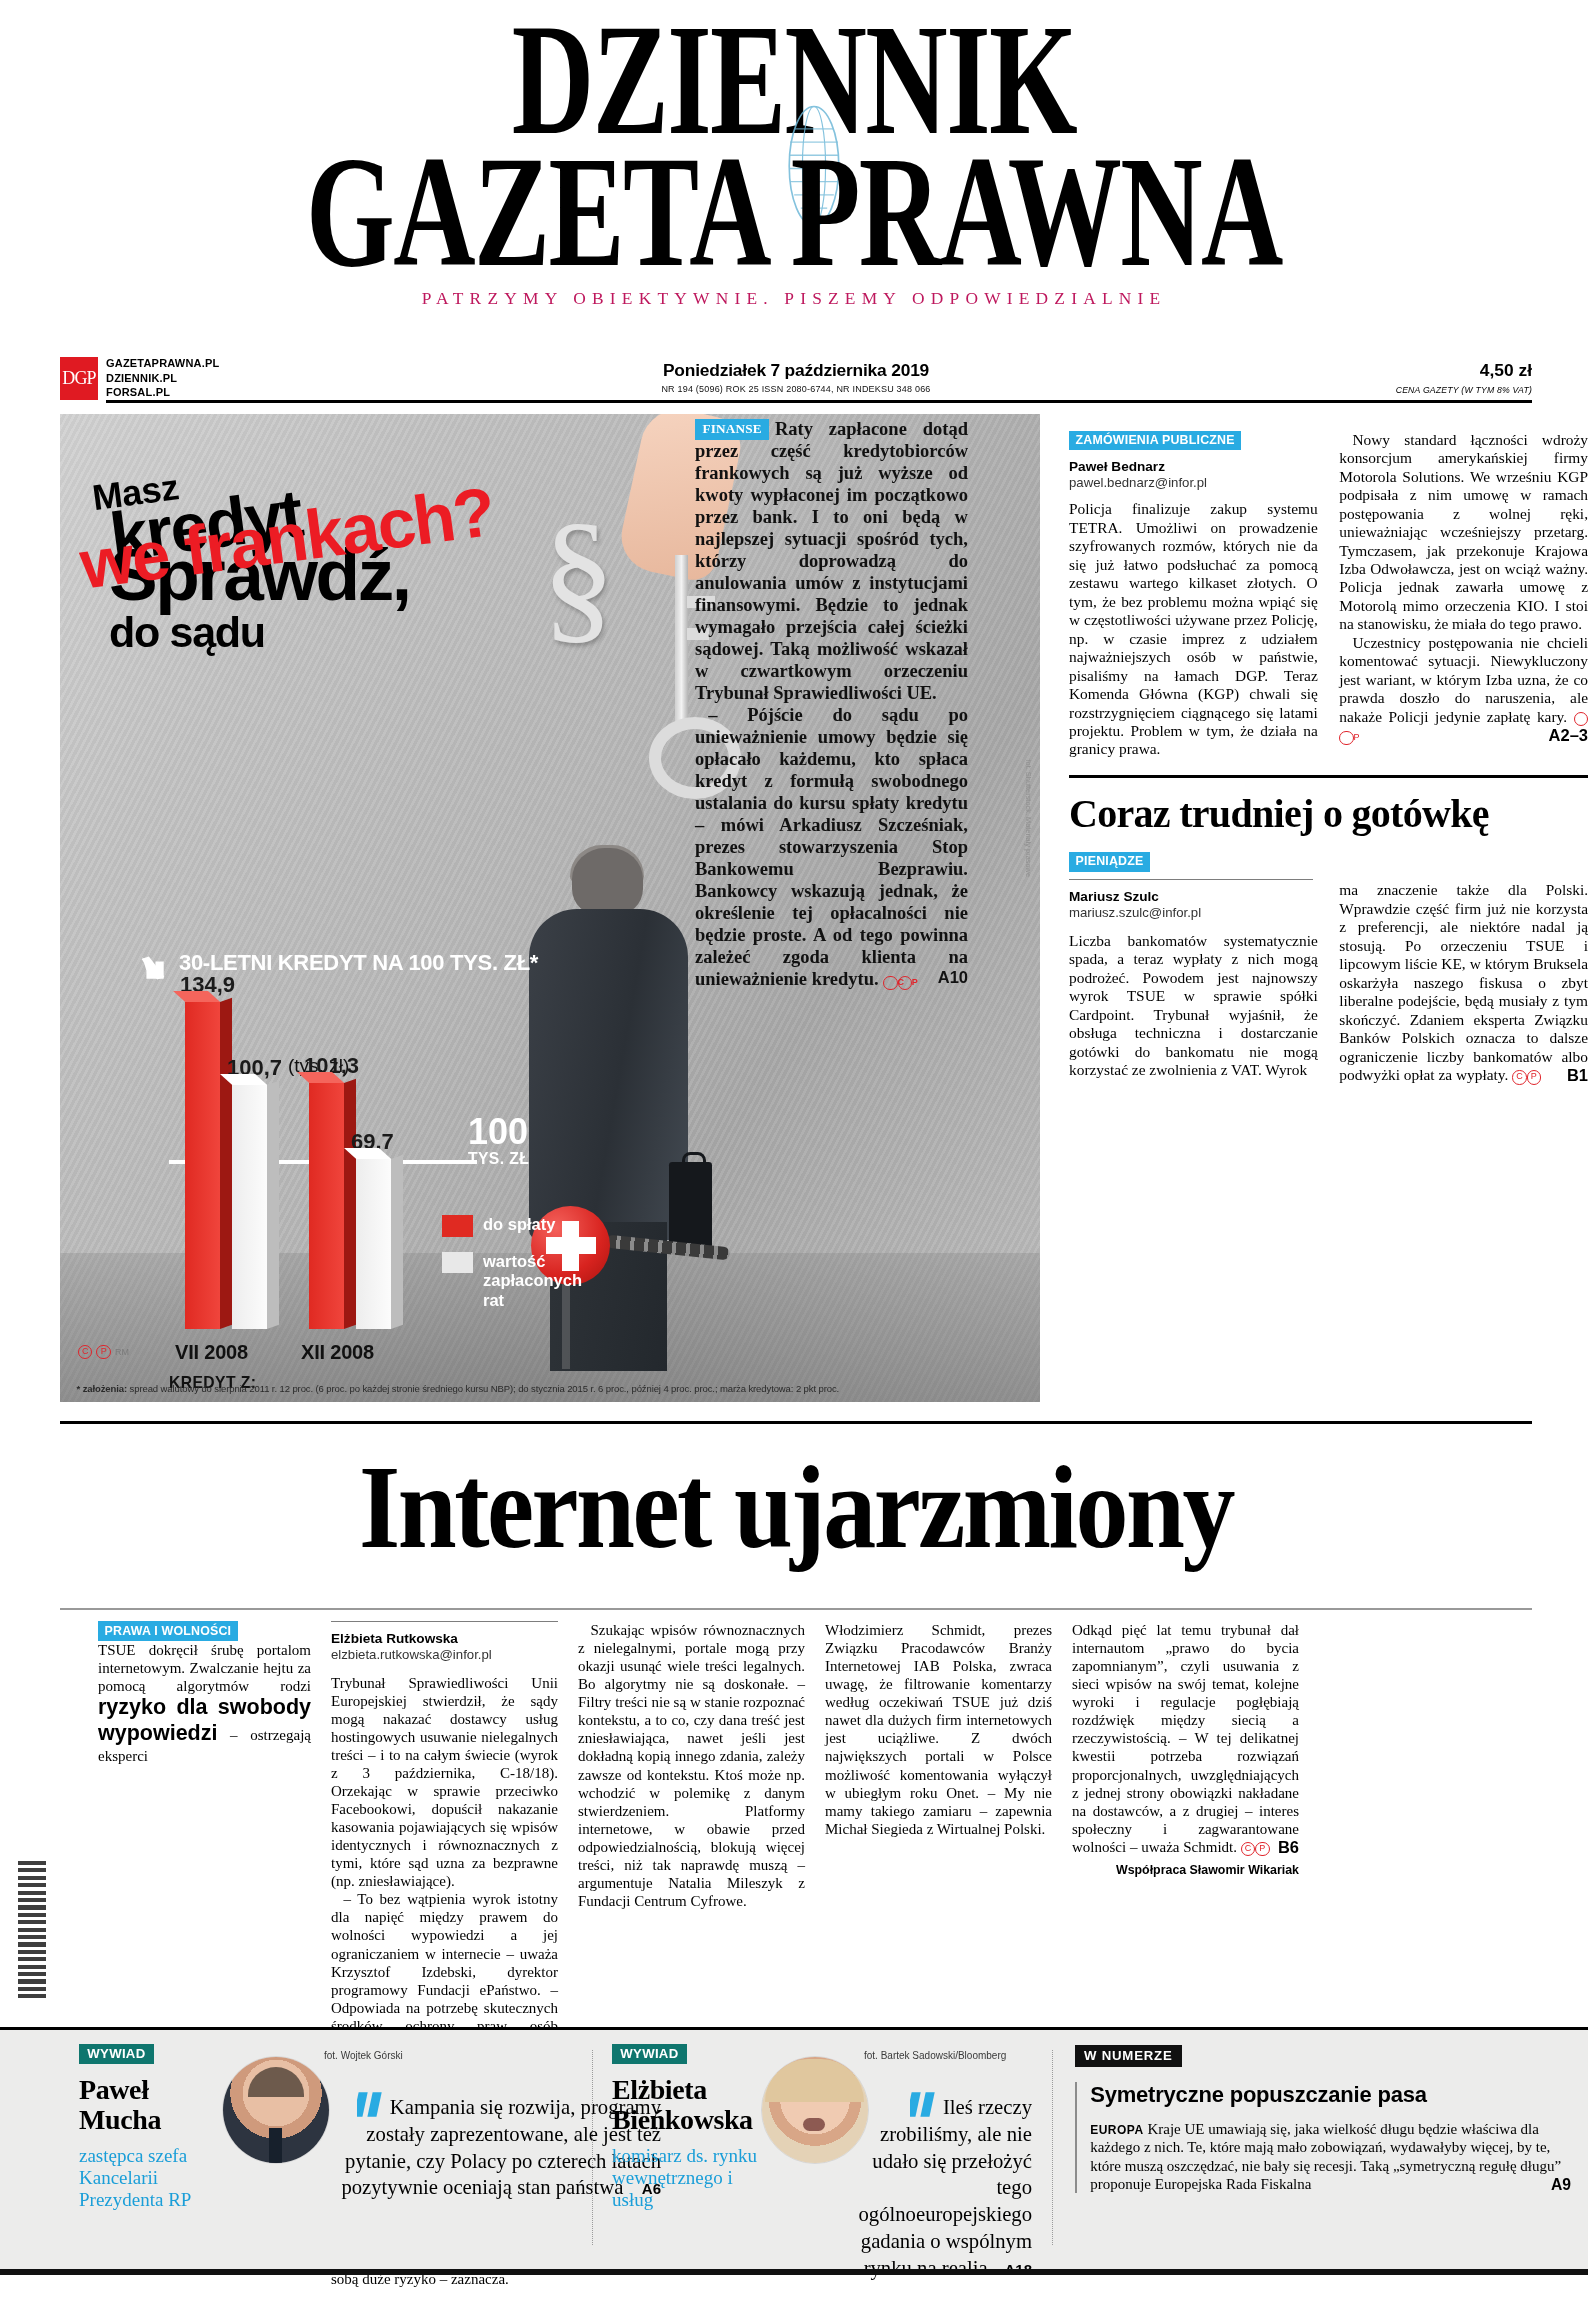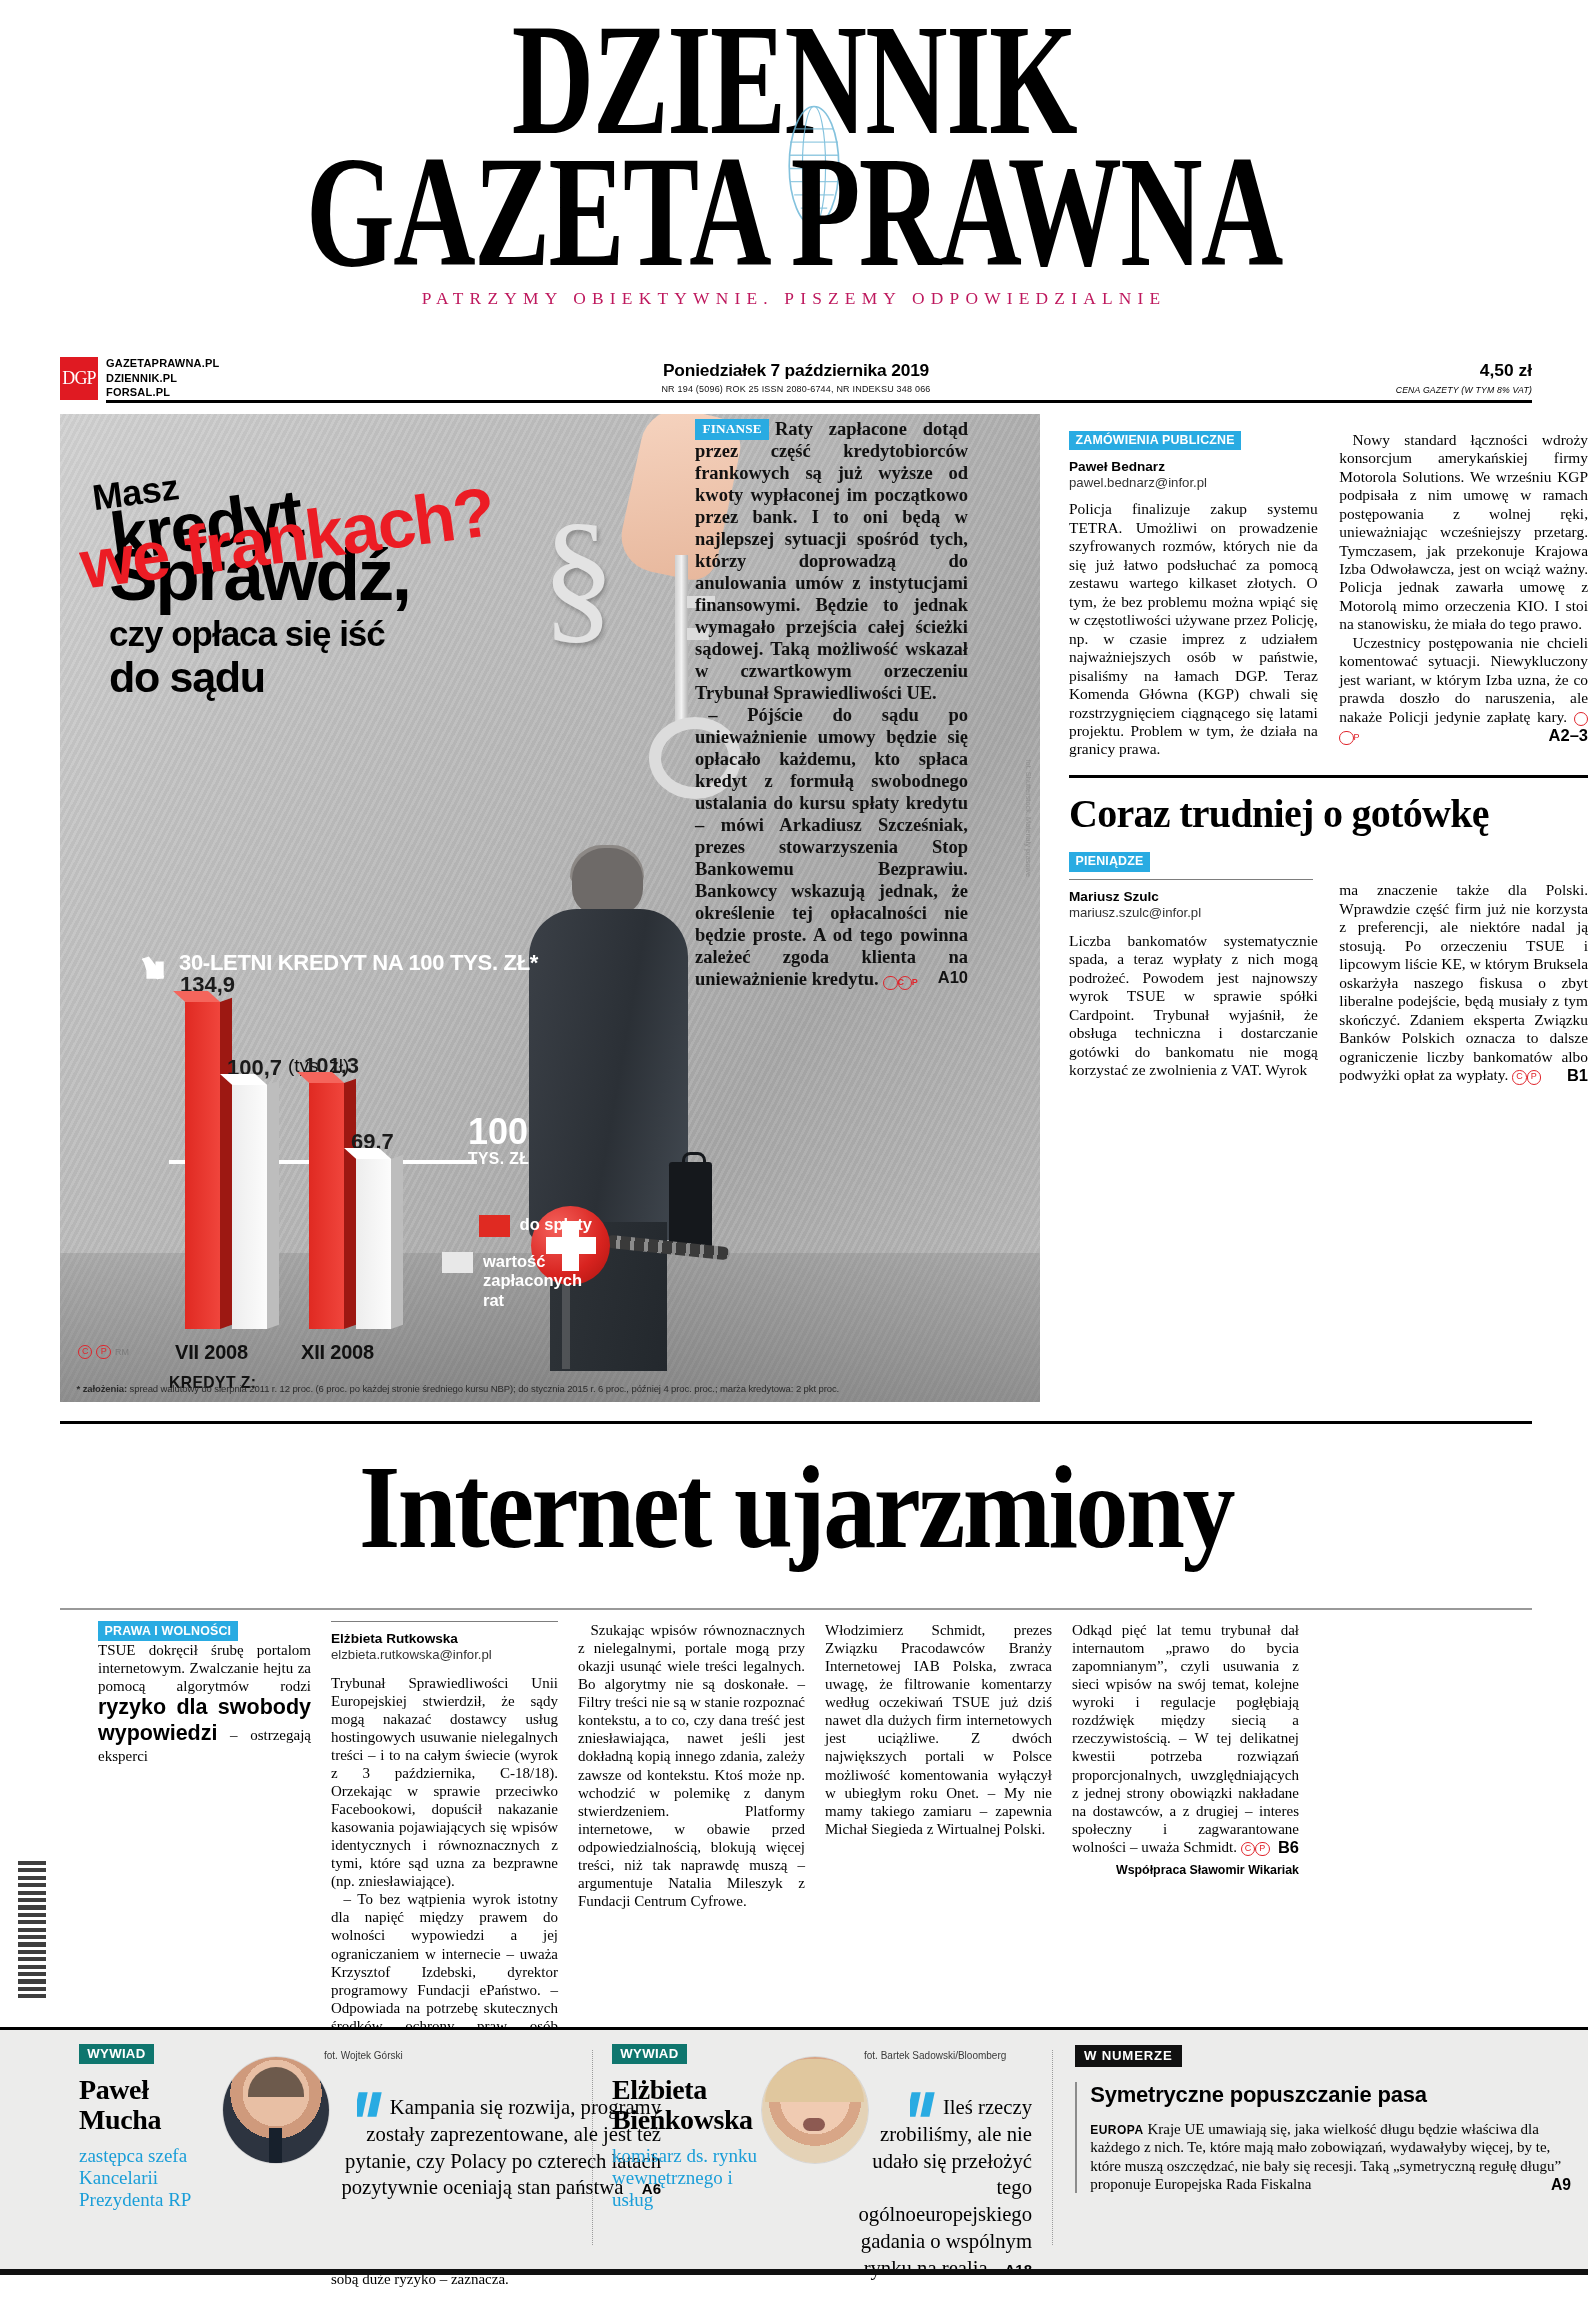--- a/index.html
+++ b/index.html
@@ -93,21 +93,21 @@
   .b-red .side{background:#9d1812;}
   .b-red .top3{background:#f4655c;}
   .b-red .lbl{color:#1b1b1b;}
   .b-wht .face{background:linear-gradient(90deg,#ededed,#fcfcfc);}
   .b-wht .side{background:#bdbdbd;}
   .b-wht .top3{background:#ffffff;}
   .b-wht .lbl{color:#1b1b1b;}
   .ch-xlabel{position:absolute;bottom:18px;font-size:20px;font-weight:700;color:#111;letter-spacing:-0.2px;}
   .ch-kz{position:absolute;left:30px;bottom:-10px;font-size:15.7px;font-weight:700;color:#111;letter-spacing:0.4px;}
   .legend{position:absolute;left:303px;top:263px;}
-  .lg-row{display:flex;align-items:flex-start;margin-bottom:15px;justify-content:flex-end;}
+  .lg-row{display:flex;align-items:flex-start;margin-bottom:15px;}
   .lg-sw{width:31px;height:21.5px;margin-right:10px;flex:none;}
   .lg-tx{font-size:16.5px;font-weight:700;color:#fff;line-height:1.2;}
   .credit-v{position:absolute;right:6.6px;top:463px;font-size:7.4px;color:#8e8e8e;
       transform:rotate(90deg);transform-origin:right top;white-space:nowrap;}
   .cp-rm{position:absolute;left:18px;bottom:43px;display:flex;align-items:center;gap:4.1px;}
   .footnote{position:absolute;left:16.5px;bottom:8.3px;right:11.6px;font-size:9.5px;color:#2a2a2a;letter-spacing:-0.1px;}
   .footnote b{font-weight:700;}
 
   
   .fin{position:absolute;left:695px;top:418px;width:273px;}
@@ -229,21 +229,20 @@
         <div class="key-t1"></div>
         <div class="key-t2"></div>
         <div class="key-bow"></div>
     </div>
 
     <div class="hl-wrap">
       <div class="hl-masz">Masz</div>
       <div class="hl-kredyt">kredyt</div>
       <div class="hl-frank">we frankach?</div>
       <div class="hl-sprawdz">Sprawdź,</div>
-      <div class="hl-czy">czy opłaca się iść</div>
       <div class="hl-dosadu">do sądu</div>
     </div>
 
     <div class="man">
       <div class="man-hair"></div>
         <div class="man-head"></div>
         <div class="man-body"></div>
       <div class="man-legs"></div>
         <div class="man-gap"></div>
       <div class="man-handle"></div>

